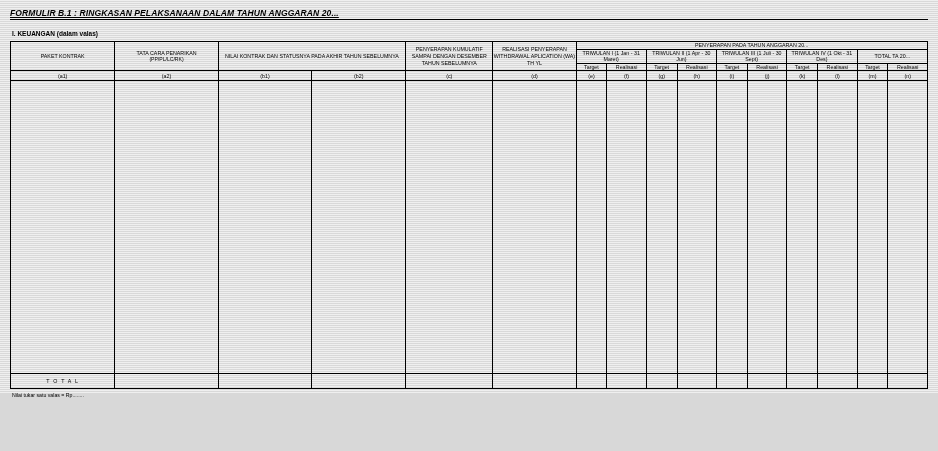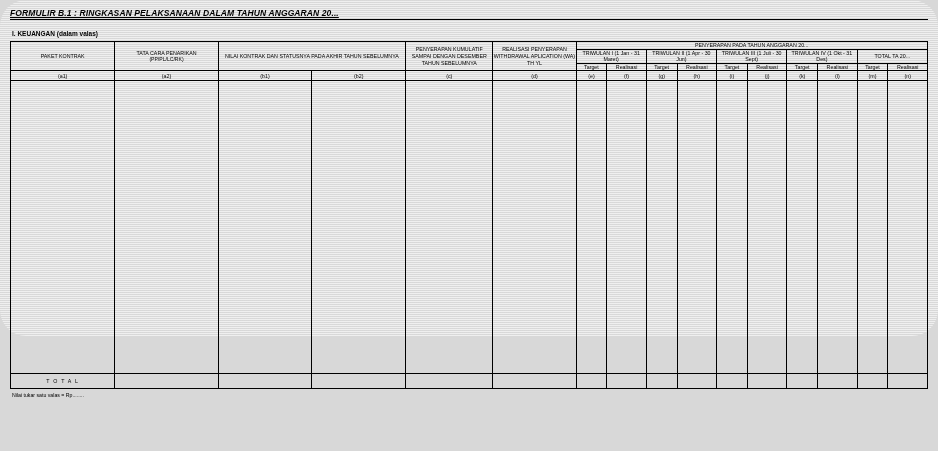--- a/index.html
+++ b/index.html
@@ -11,27 +11,26 @@
     height: 451px;
     background: #d8d8d8;
     font-family: "Liberation Sans", sans-serif;
     font-size: 6px;
     color: #000;
     overflow: hidden;
   }
   .page {
     position: relative;
     width: 938px;
-    height: 336px;
+    height: 393px;
     box-sizing: border-box;
     padding: 6px 8px 0 8px;
     background:
       repeating-linear-gradient(0deg, rgba(255,255,255,0.55) 0px, rgba(255,255,255,0.55) 1px, rgba(210,210,210,0.35) 1px, rgba(210,210,210,0.35) 2px),
       #dcdcdc;
-    border-radius: 26px;
   }
   .form-title {
     font-size: 8.5px;
     font-weight: bold;
     font-style: italic;
     text-decoration: underline;
     letter-spacing: 0.1px;
     margin: 2px 0 0 2px;
     color: #000;
   }

